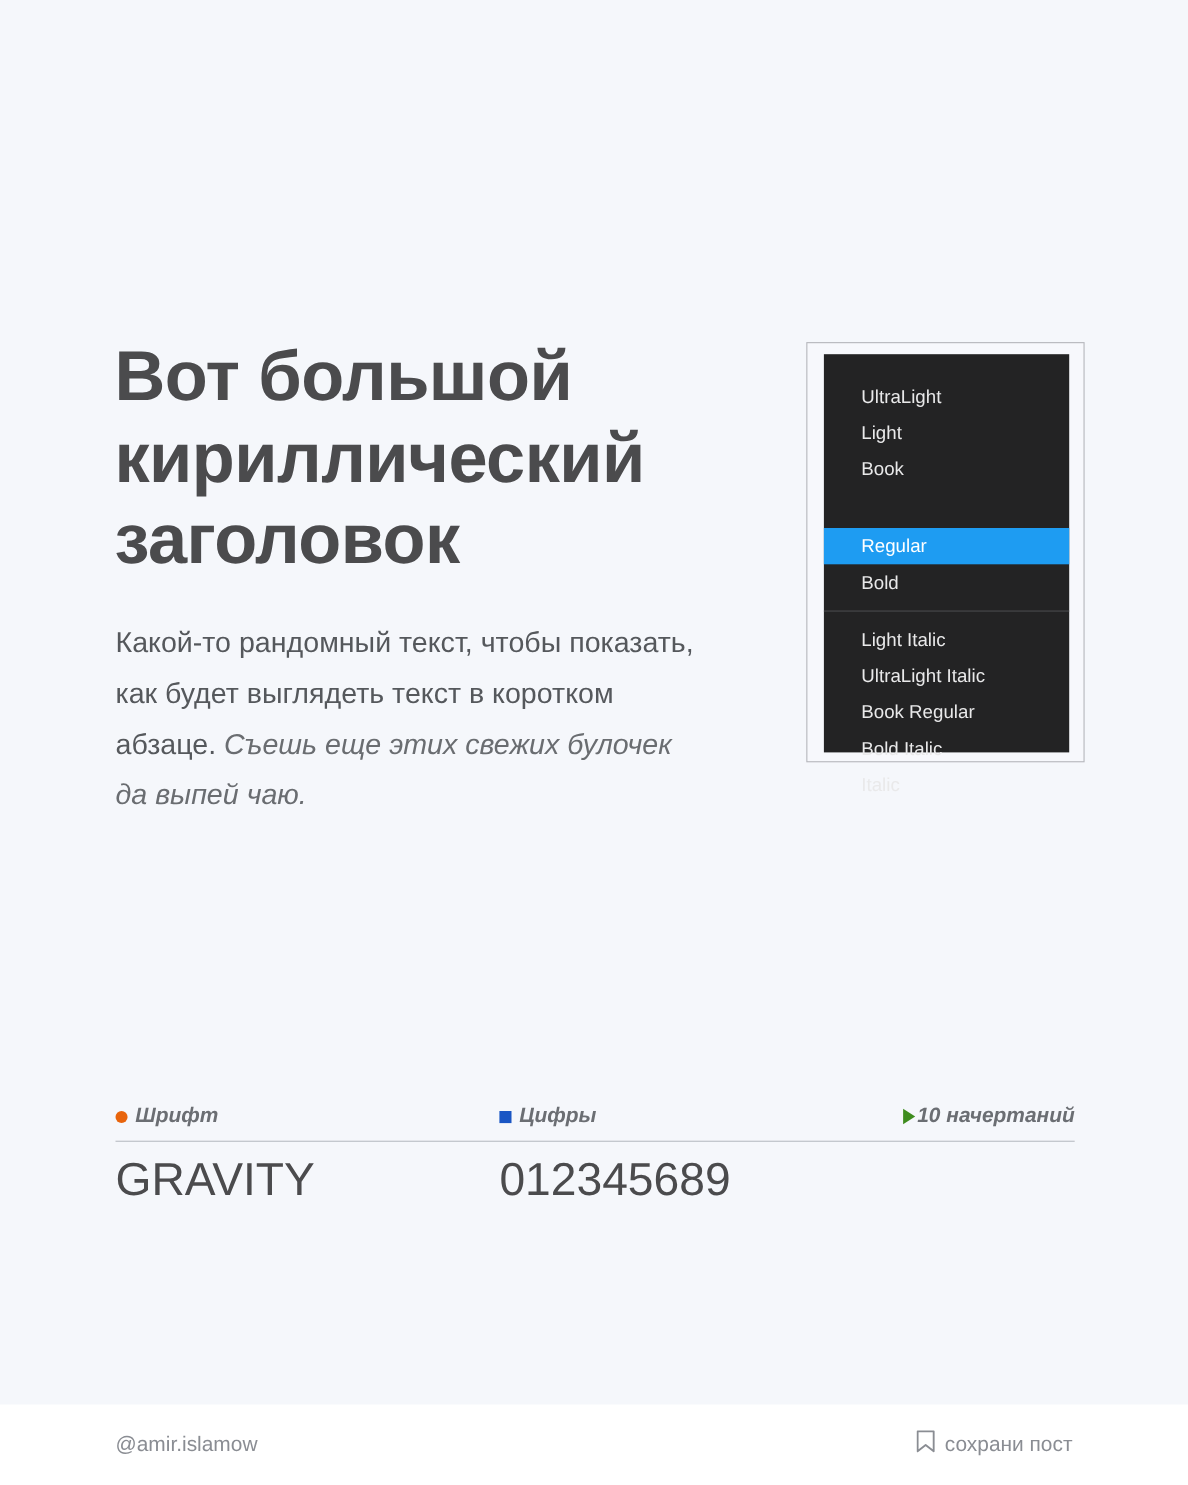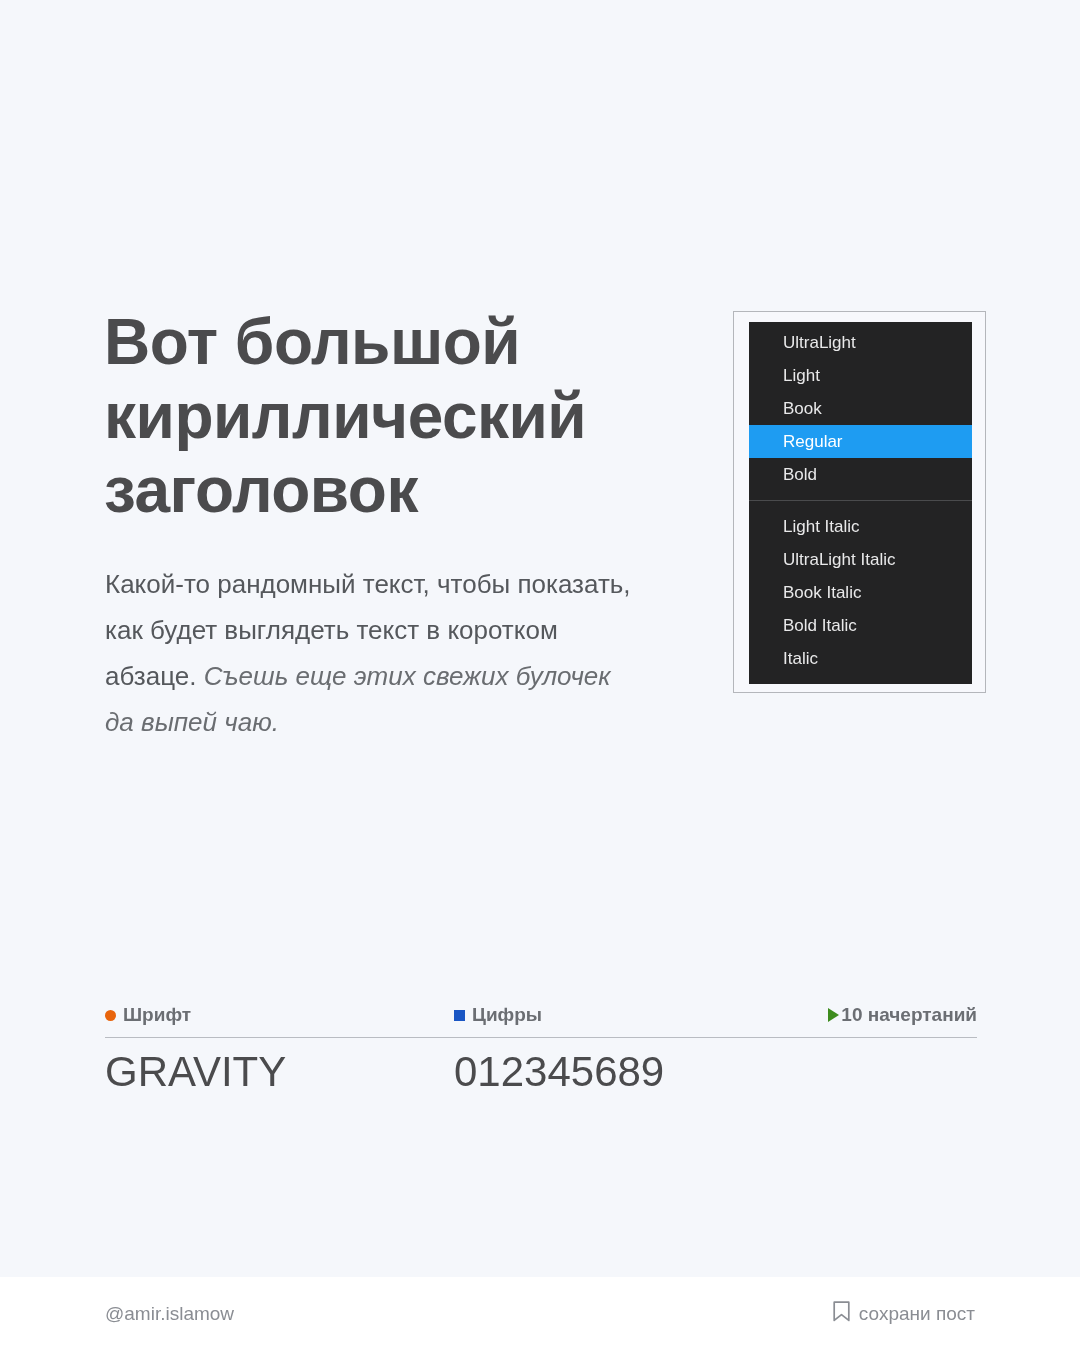--- a/index.html
+++ b/index.html
@@ -76,50 +76,52 @@
   .menu {
     position: absolute;
     left: 15px;
     top: 10px;
     width: 223px;
     height: 362px;
     background: #232324;
     padding: 0;
   }
   .menu-group {
-    padding: 4px 0 9px 0;
+    padding: 22px 0 9px 0;
   }
   .menu-group.second {
     border-top: 1px solid #4a4b4d;
     padding: 9px 0 10px 0;
   }
   .menu-item {
     height: 33px;
     line-height: 33px;
     padding-left: 34px;
     font-size: 17px;
     color: #e9e9ea;
     font-weight: 400;
     white-space: nowrap;
   }
   .menu-item.selected {
     background: #1e9cf2;
     color: #ffffff;
+    margin-top: 37px;
   }
 
   
   .stats {
     position: absolute;
     left: 105px;
     top: 1004px;
     width: 872px;
   }
   .stats-labels {
     position: relative;
     height: 28px;
+    font-style: italic;
   }
   .stat-label {
     position: absolute;
     top: 0;
     display: flex;
     align-items: center;
     gap: 7px;
     font-size: 19px;
     font-weight: 700;
     color: #6b6e73;
@@ -236,21 +238,21 @@
         </div>
 
         <div class="menu-group second">
           <div class="menu-item">
             <span>Light Italic</span>
           </div>
           <div class="menu-item">
             <span>UltraLight Italic</span>
           </div>
           <div class="menu-item">
-            <span>Book Italic</span>
+            <span>Book Regular</span>
           </div>
           <div class="menu-item">
             <span>Bold Italic</span>
           </div>
           <div class="menu-item">
             <span>Italic</span>
           </div>
         </div>
 
       </div>

